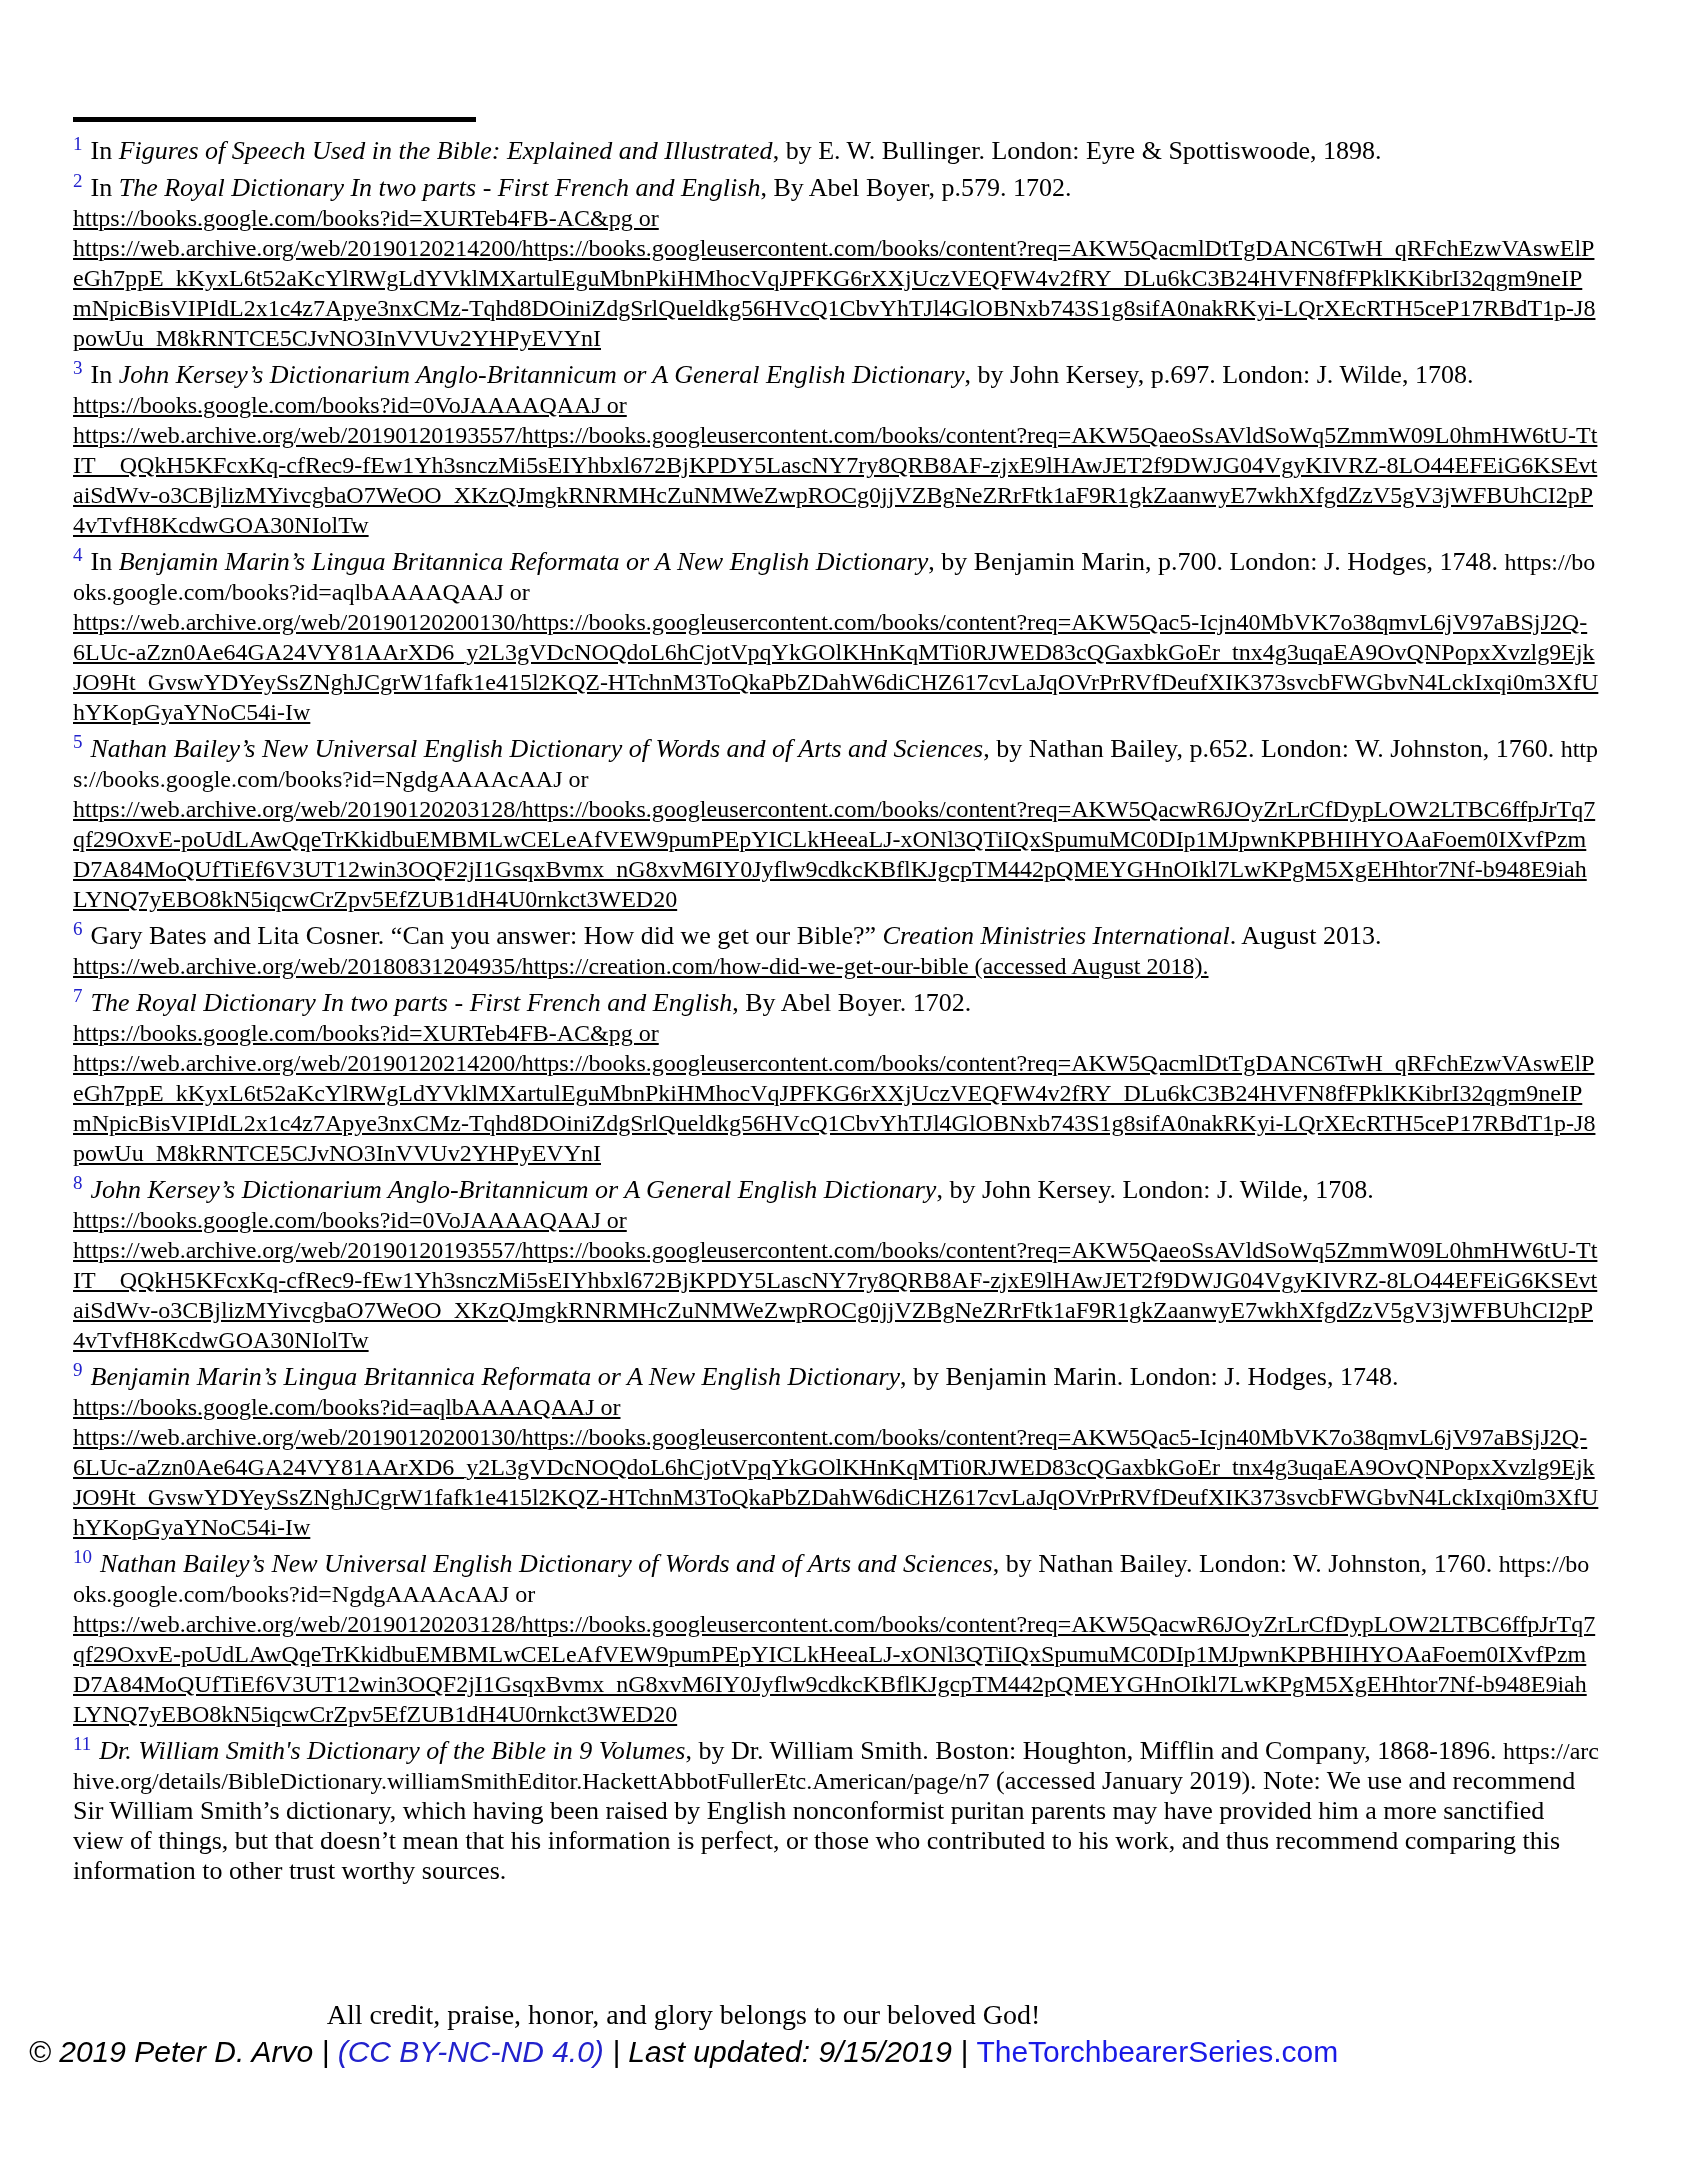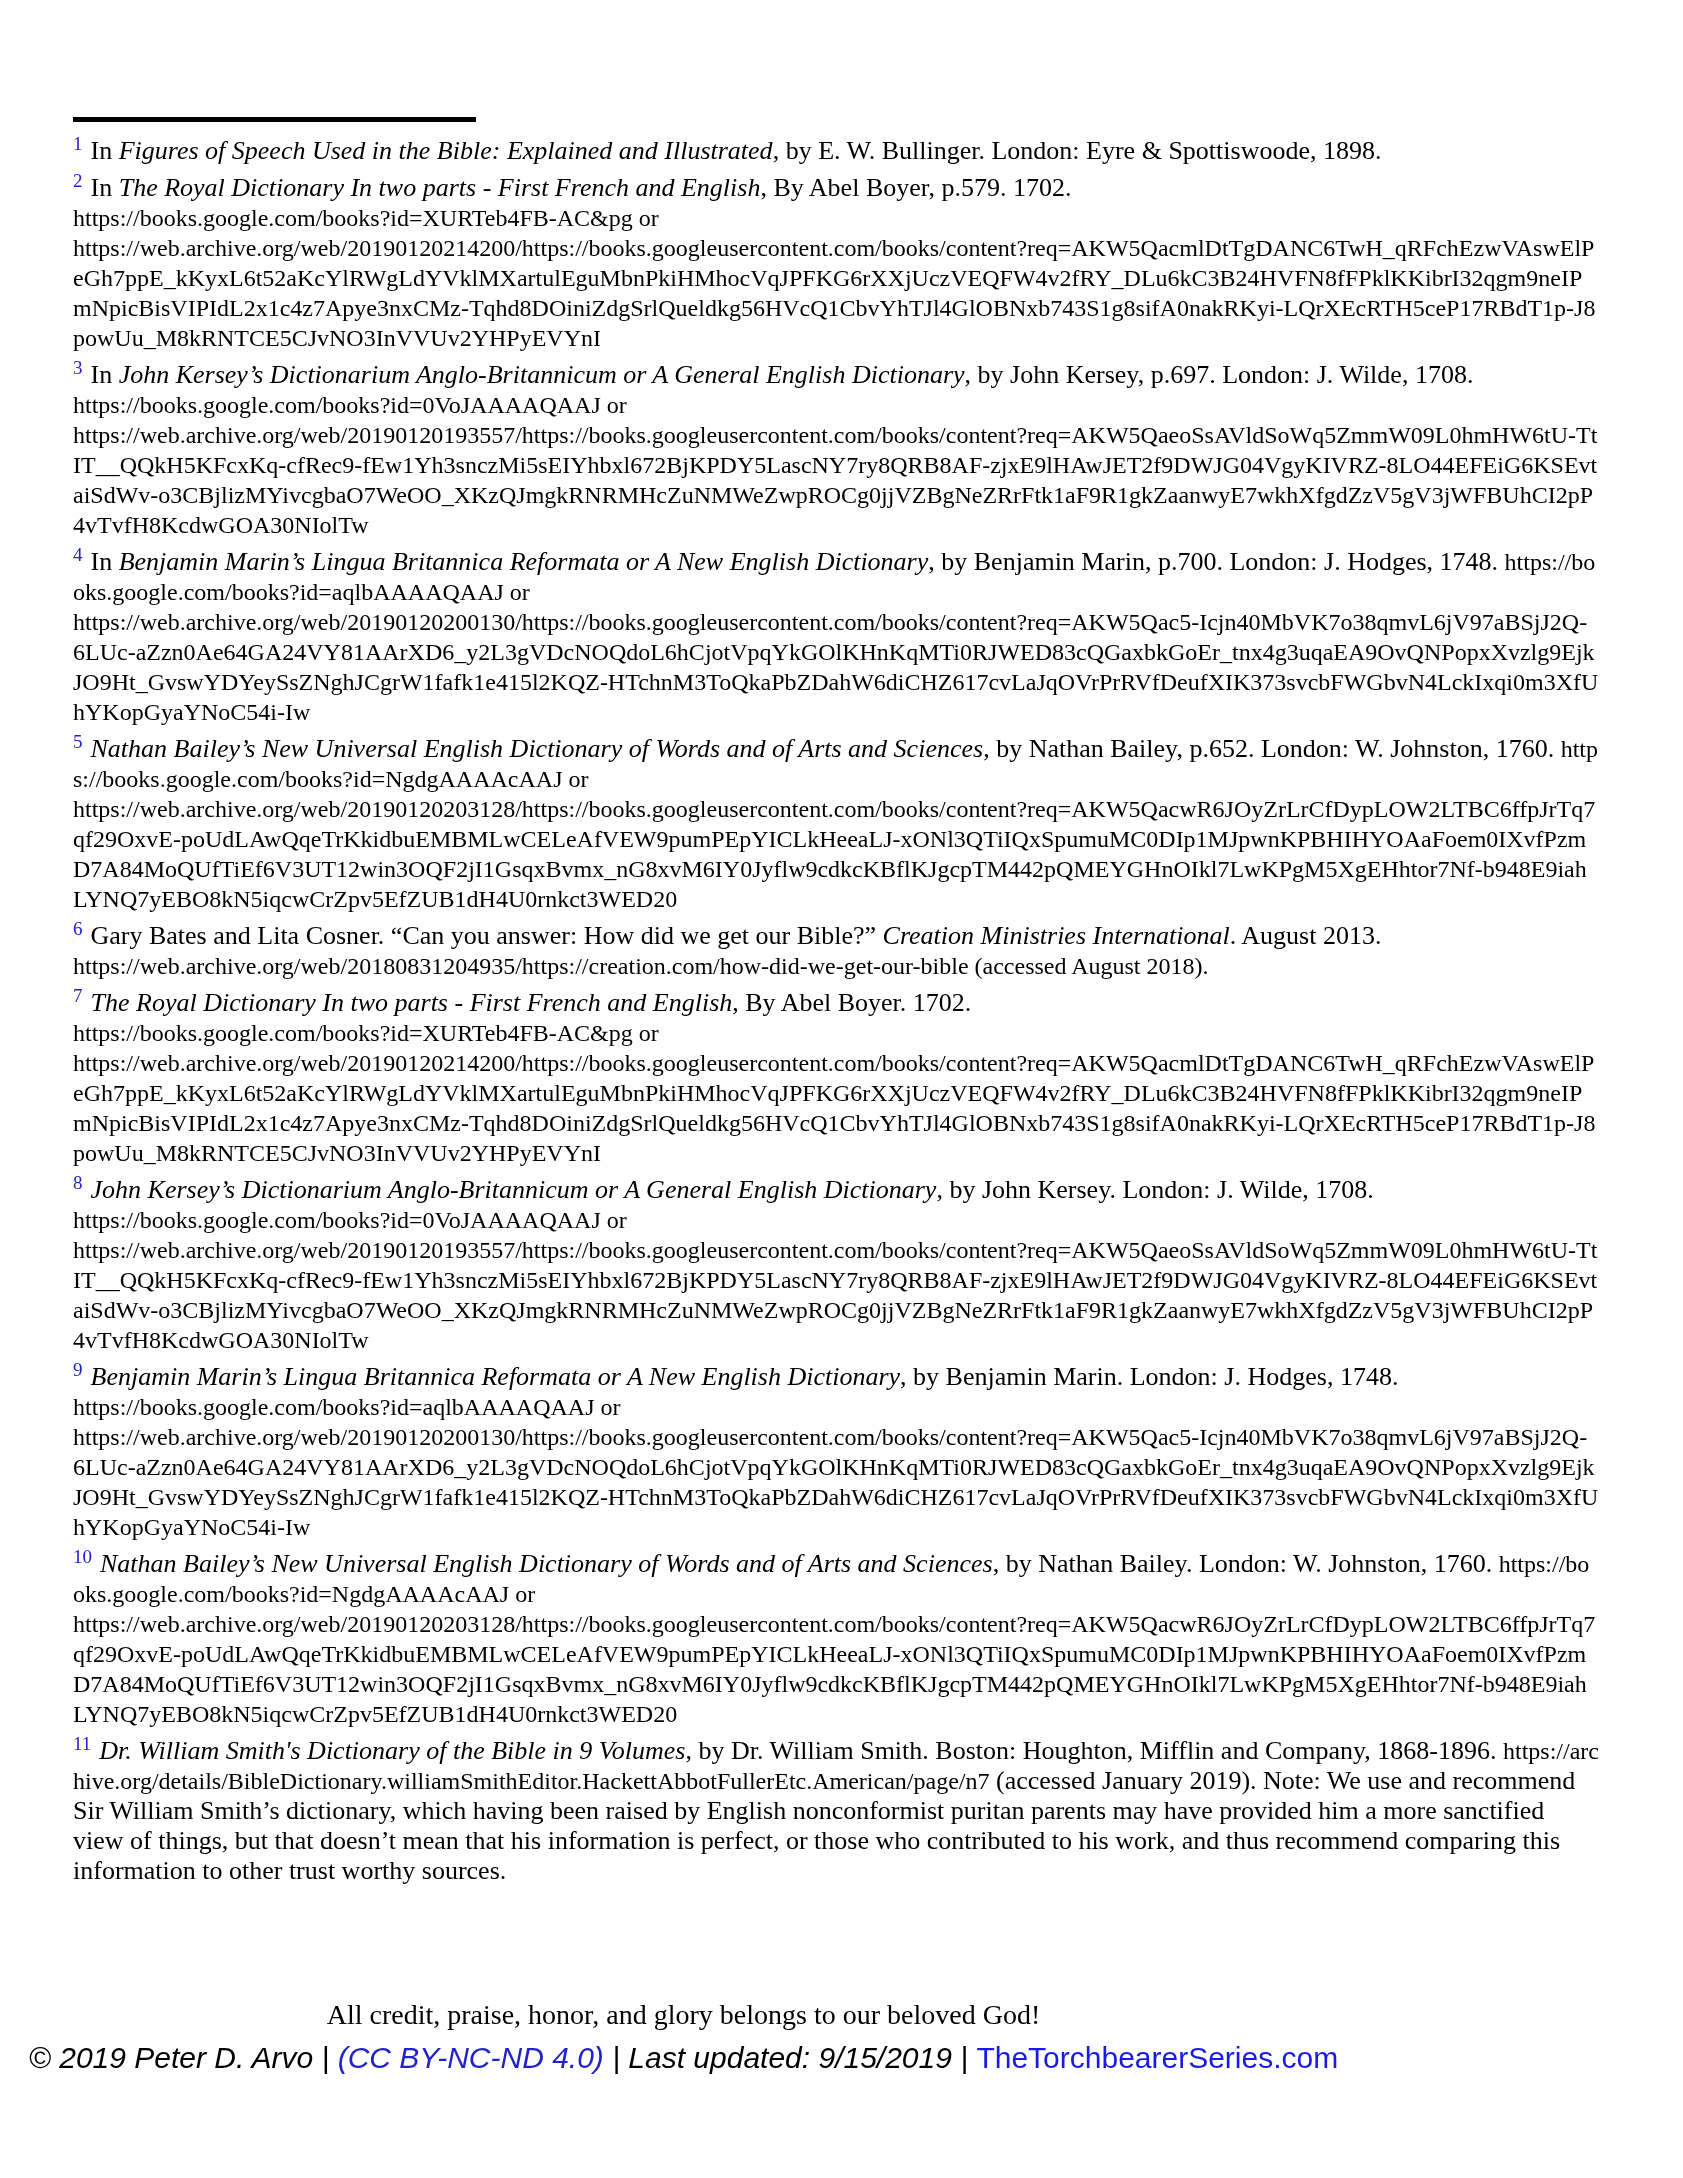--- a/index.html
+++ b/index.html
@@ -40,36 +40,37 @@
   .seg-url {
     font-size: 24px;
     word-break: break-all;
     overflow-wrap: anywhere;
   }
   .url-line {
     font-size: 24px;
     line-height: 30px;
     word-break: break-all;
     overflow-wrap: anywhere;
+    text-decoration: underline;
   }
   .footer {
     position: absolute;
     left: 0;
     top: 1998px;
     width: 1367px;
     text-align: center;
   }
   .credit-line {
     font-family: "Liberation Serif", serif;
     font-size: 28px;
     line-height: 34px;
     color: #000000;
   }
   .copyright-line {
-    margin-top: 6px;
+    margin-top: 0;
     font-family: "Liberation Sans", sans-serif;
     font-style: italic;
     font-size: 30px;
     line-height: 40px;
     color: #000000;
   }
   .cp-plain { color: #000000; }
   .cp-link-italic { color: #2222cc; }
   .cp-link-upright { color: #1a1ae6; font-style: normal; }
 </style>

